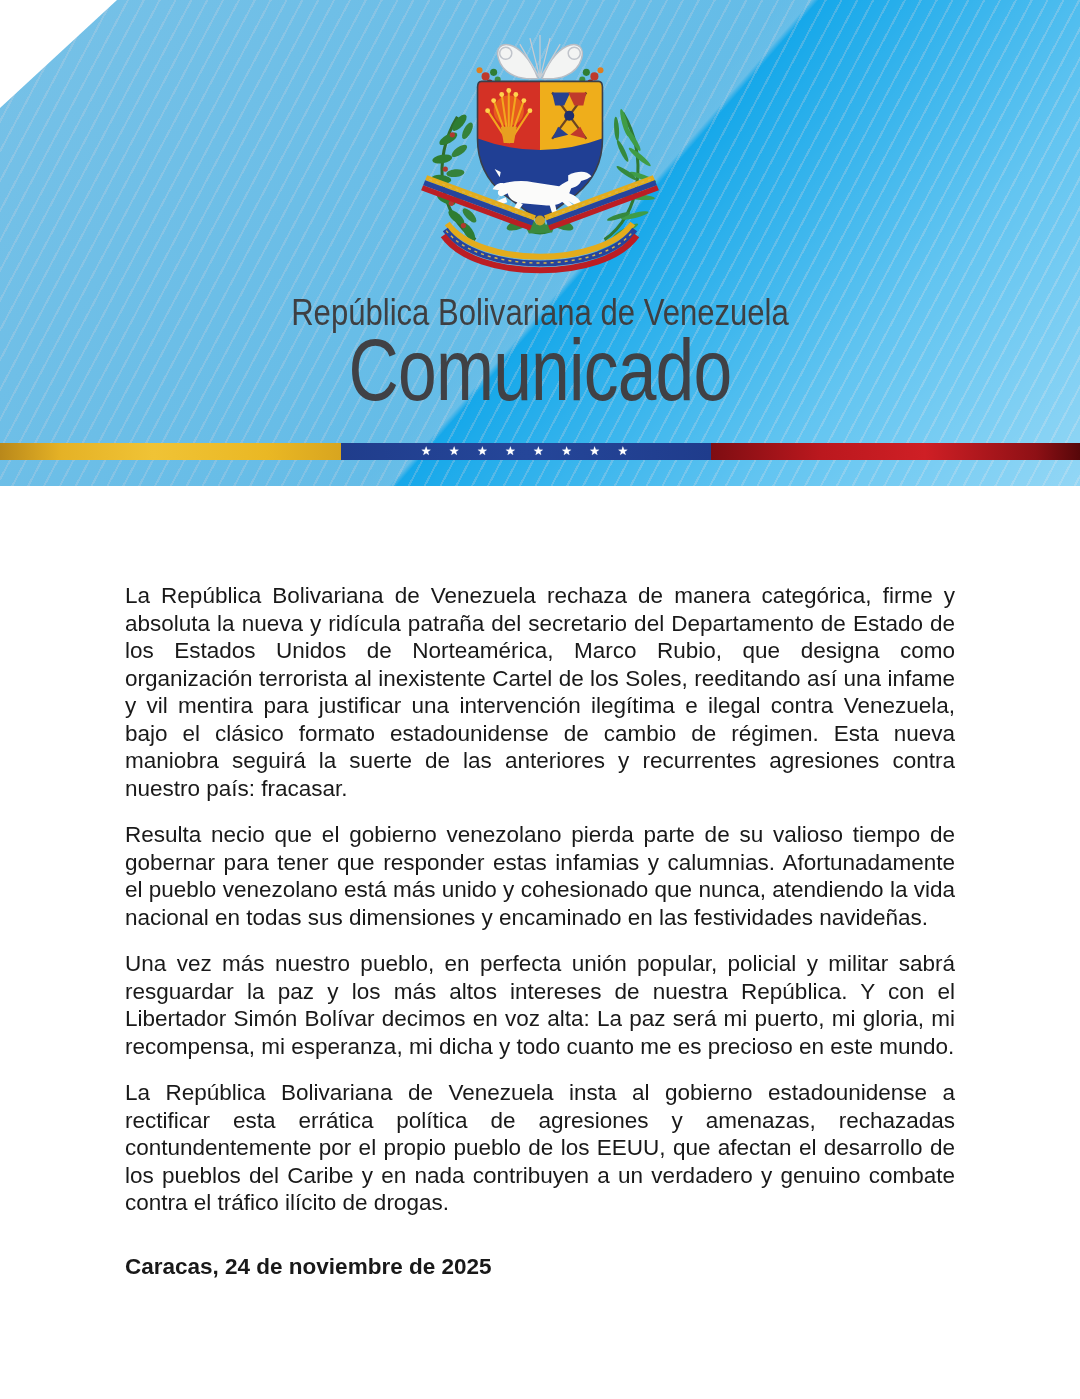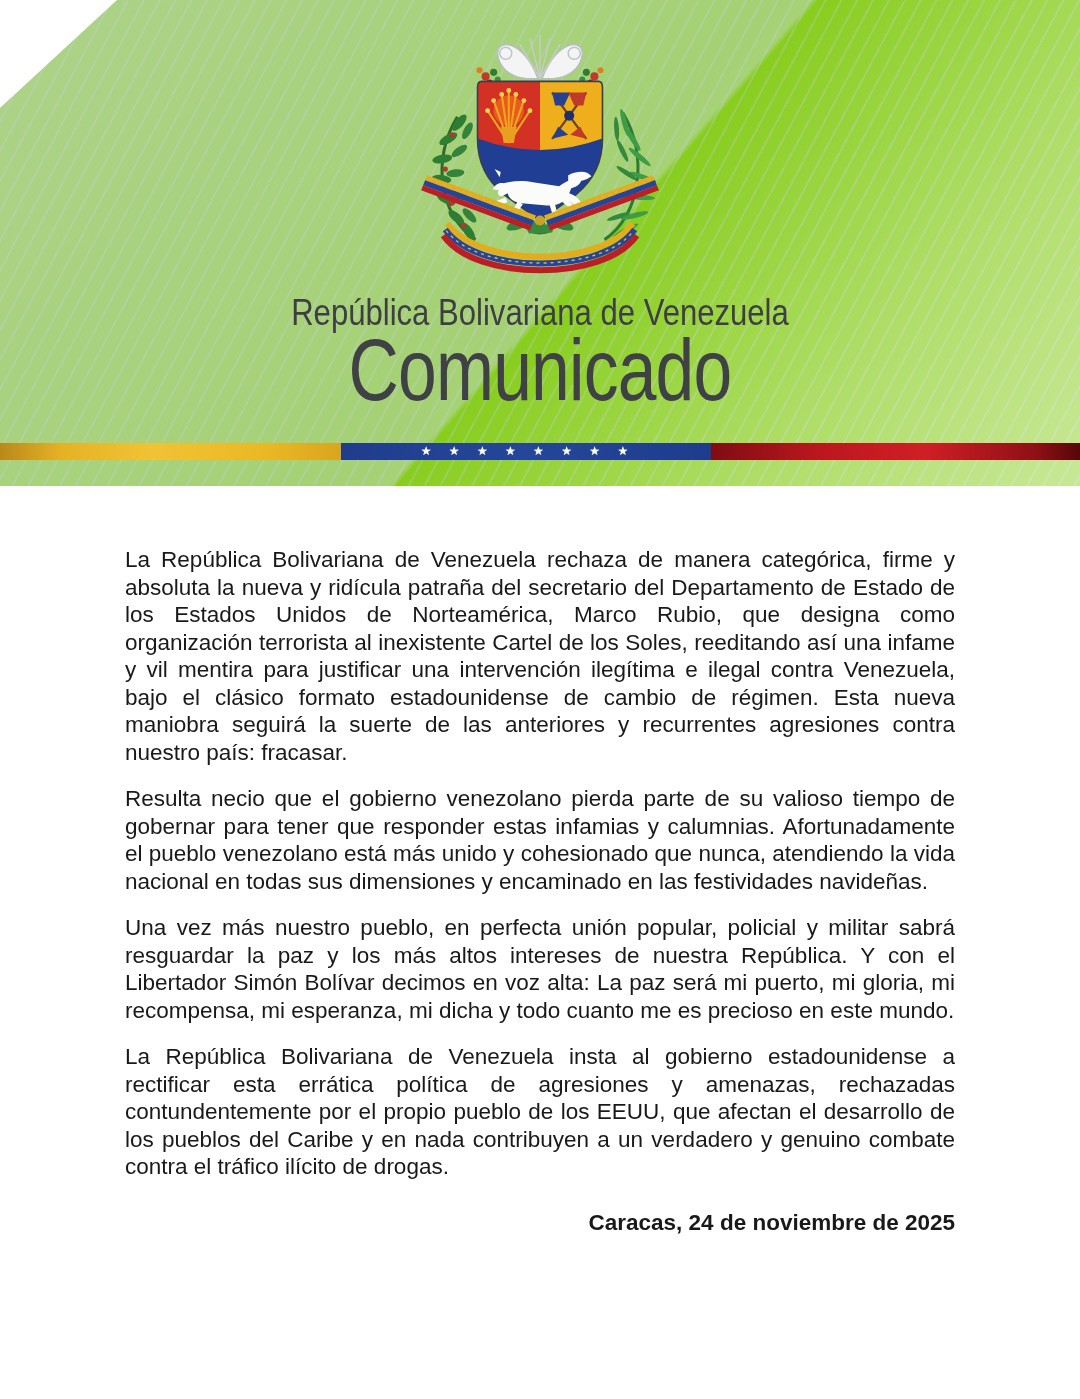--- a/index.html
+++ b/index.html
@@ -10,21 +10,21 @@
     background: #ffffff;
     font-family: "Liberation Sans", "DejaVu Sans", sans-serif;
     color: #1b1b1b;
     overflow: hidden;
   }
 
   
   .header {
     position: relative;
     height: 486px;
-    background: #84cc16;
+    background: #0ea5e9;
     overflow: hidden;
   }
   .tex-lines {
     position: absolute; inset: 0;
     background: repeating-linear-gradient(118deg,
       rgba(186,199,215,0.30) 0 2px,
       rgba(255,255,255,0.0) 2px 14px);
   }
   .tex-band-dark {
     position: absolute; inset: 0;
@@ -110,31 +110,30 @@
     word-spacing: 8px;
     text-shadow: 0 0 1px rgba(255,255,255,0.6);
   }
   .flag-red {
     width: 34.2%; height: 100%;
     background: linear-gradient(90deg, #7e0d12 0%, #bb181e 30%, #cf1f25 58%, #8e1015 88%, #560709 100%);
   }
 
   
   .document {
-    padding: 60px 125px 0 125px;
+    padding: 96px 125px 0 125px;
     font-size: 22.5px;
     line-height: 27.5px;
     text-align: justify;
     color: #191919;
   }
   .document p { margin: 0 0 19px 0; }
   .dateline {
-    text-align: right;
     font-weight: bold;
-    margin-top: 28px;
+    margin-top: 36px;
     font-size: 22.5px;
   }
 </style>
 </head>
 <body>
 
 <div class="header">
   <div class="tex-lines"></div>
   <div class="tex-band-dark"></div>
   <div class="tex-band-light"></div>

